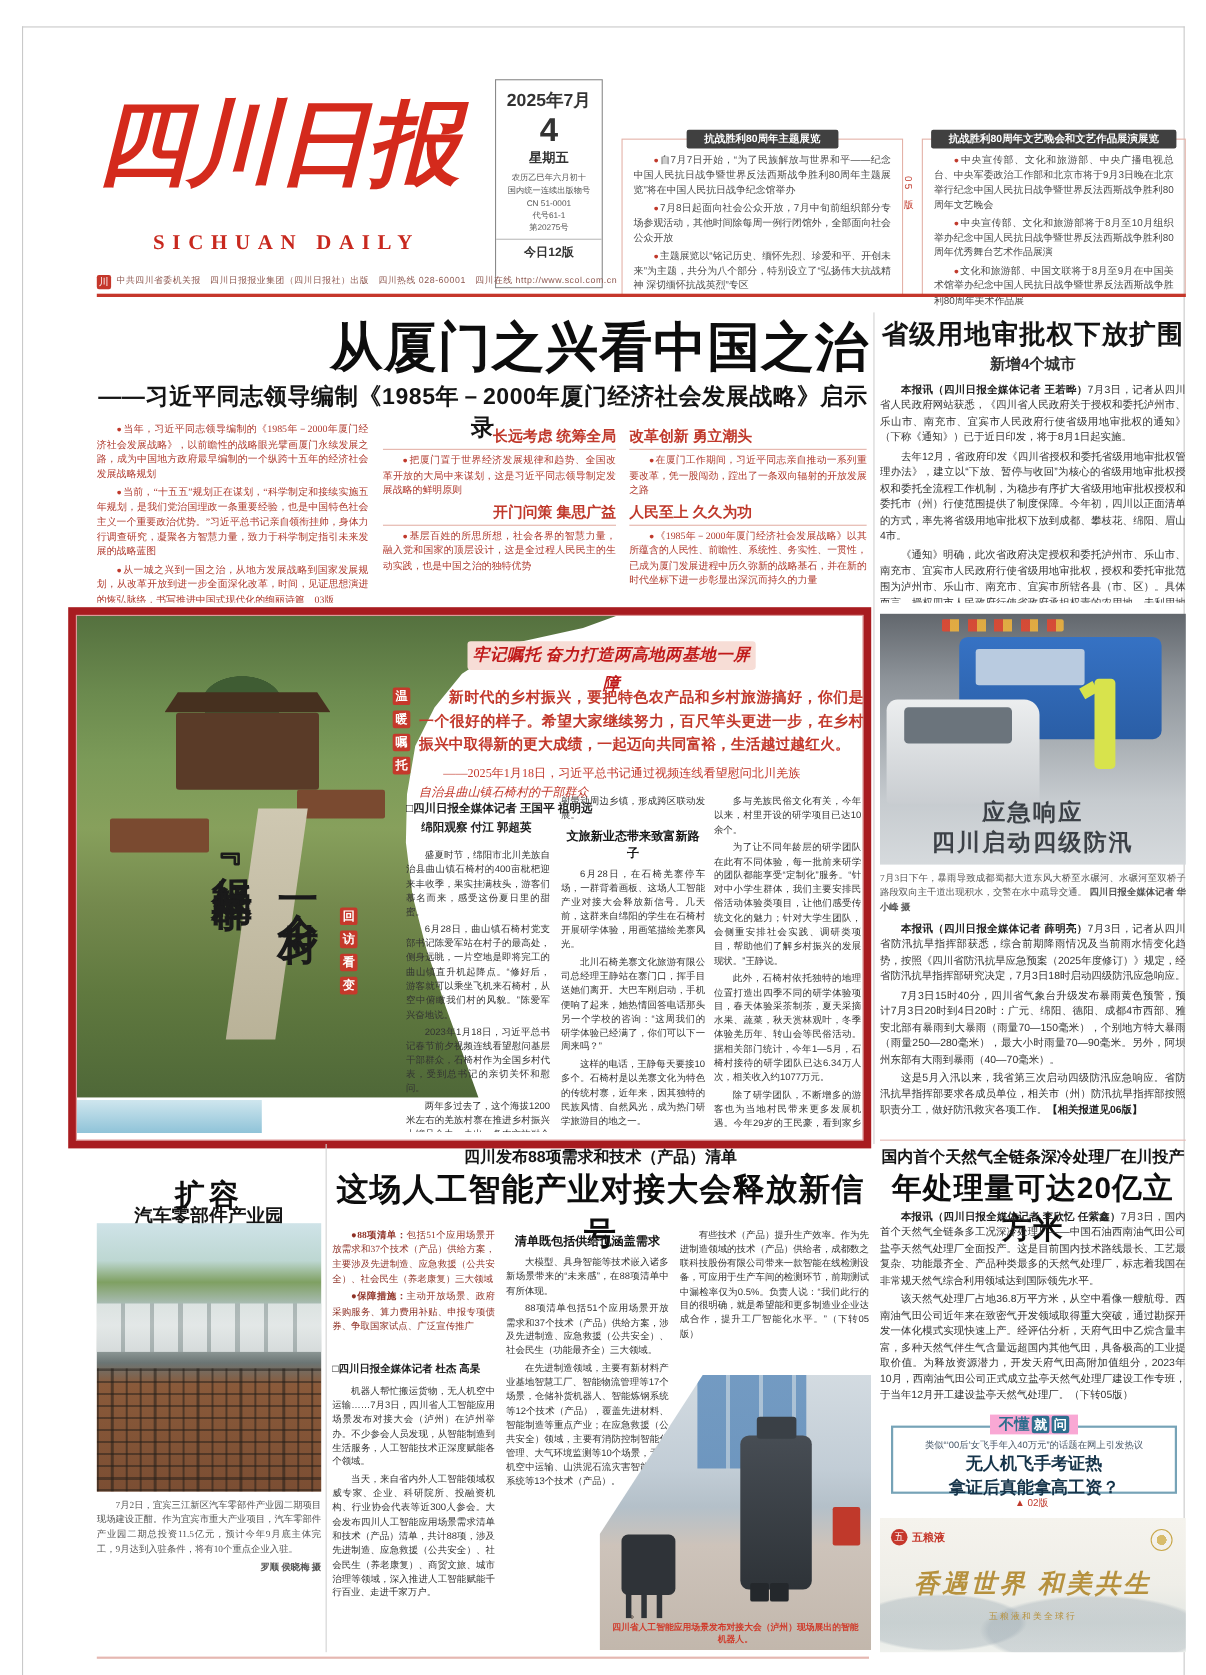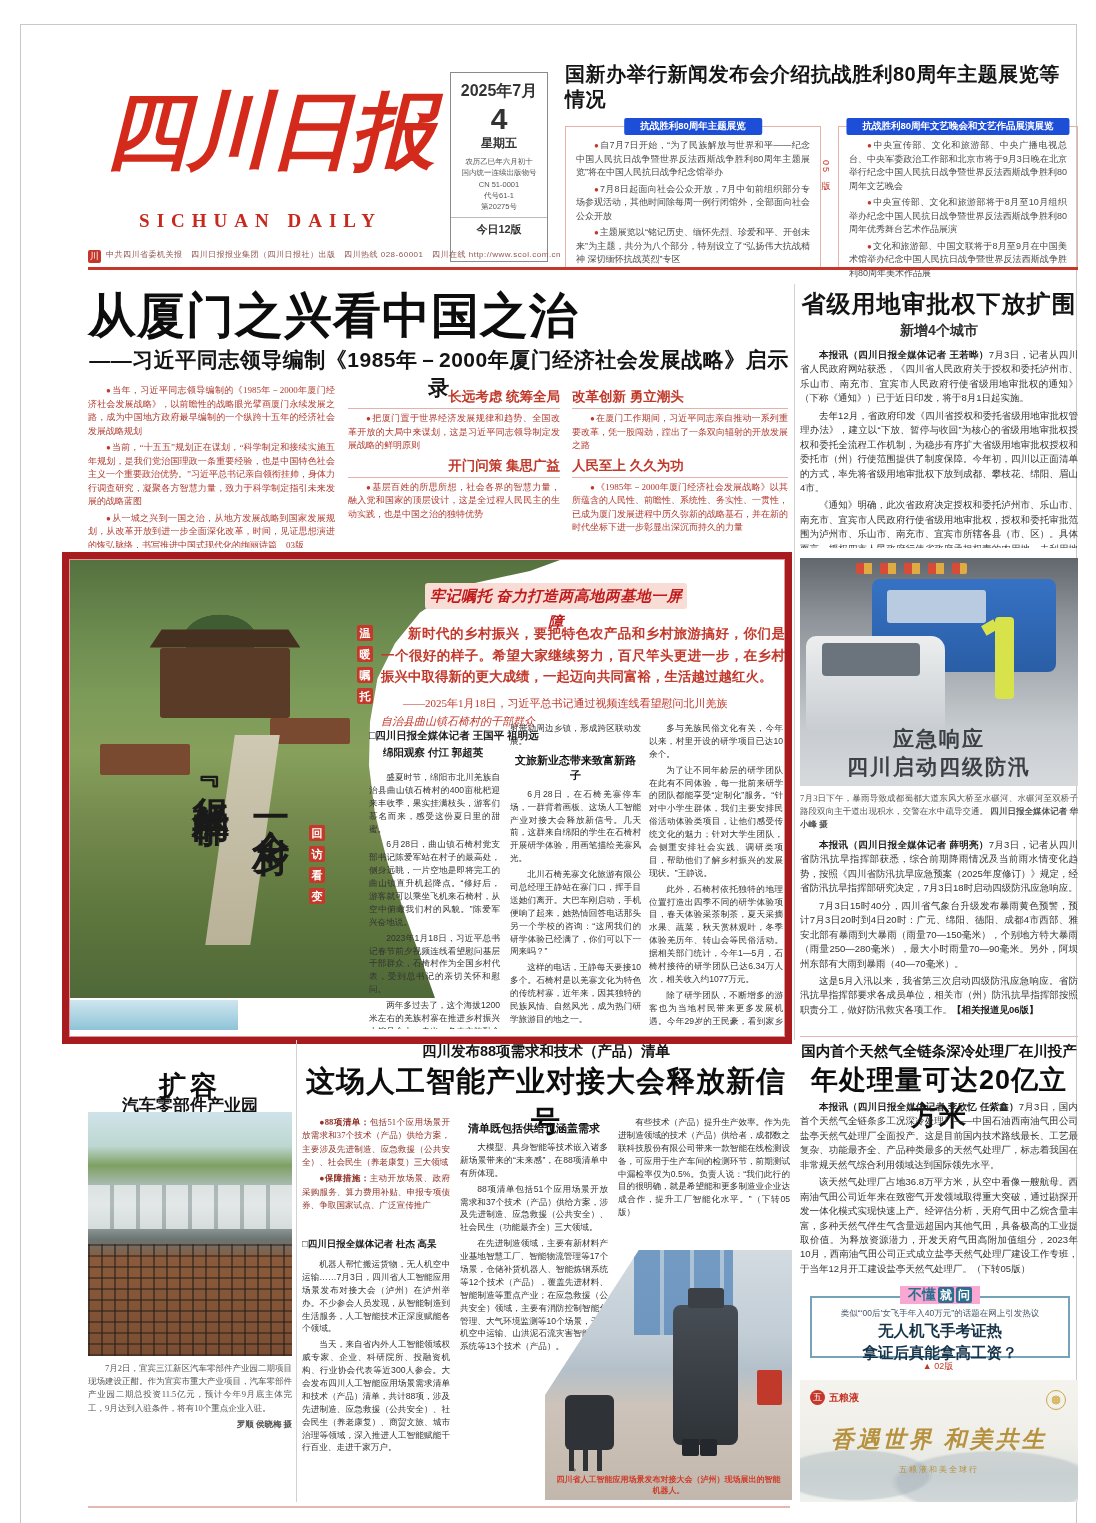--- a/index.html
+++ b/index.html
@@ -8,41 +8,41 @@
   .abs{position:absolute;}
   .frame{background:#c9c9c9;}
   .rule-red{background:#c5372b;}
   .rule-pink{background:#e5b7b1;}
   .vline{background:#d2d2d2;}
   h1,h2,h3,p{margin:0;padding:0;font-weight:normal;}
   .p{text-indent:2em;text-align:justify;margin:0 0 3px;}
   .dot{color:#c0392b;font-style:normal;font-size:8px;margin-right:1px;}
   
   .logo{font-family:"Liberation Serif",serif;font-weight:bold;font-style:italic;
-        color:#d42a1c;font-size:84px;letter-spacing:-2px;text-align:right;line-height:1.1;}
+        color:#d42a1c;font-size:84px;letter-spacing:-2px;text-align:left;line-height:1.1;}
   .logo-en{color:#c8281e;font-weight:bold;font-family:"Liberation Serif",serif;
         font-size:19px;letter-spacing:7px;text-align:center;}
   .datebox{border:1px solid #8a8a8a;text-align:center;color:#333;}
   .datebox .ym{font-size:16px;font-weight:bold;margin-top:8px;}
   .datebox .day{font-size:30px;font-weight:bold;line-height:1.1;}
   .datebox .wk{font-size:12px;font-weight:bold;margin-bottom:4px;}
   .datebox .sm{font-size:7.5px;color:#555;line-height:1.5;}
   .datebox .pg{font-size:11px;font-weight:bold;margin-top:5px;border-top:1px solid #bbb;padding-top:4px;}
   .pubs{font-size:8px;color:#8d564e;letter-spacing:0.5px;}
   .seal{display:inline-block;width:13px;height:13px;background:#c5372b;color:#fff;font-size:9px;
         line-height:13px;text-align:center;border-radius:2px;margin-right:5px;vertical-align:-2px;}
   
   .tophead{font-size:20px;font-weight:800;color:#141414;letter-spacing:0.5px;line-height:1.25;}
   .tbox{border:1px solid #e4b2a8;position:absolute;padding:12px 10px 6px;}
-  .ribbon{position:absolute;top:-9px;left:50%;transform:translateX(-50%);background:#1d4ed8;color:#fff;
+  .ribbon{position:absolute;top:-9px;left:50%;transform:translateX(-50%);background:#404040;color:#fff;
         font-size:9.5px;padding:2px 16px;border-radius:2px;white-space:nowrap;font-weight:bold;}
   .tbox .p{font-size:9px;color:#4a4a4a;line-height:1.5;}
   .vref{writing-mode:vertical-rl;color:#c0392b;font-size:9px;letter-spacing:2px;}
   
-  .leadhead{font-size:48px;font-weight:900;color:#0d0d0d;text-align:left;letter-spacing:1px;}
+  .leadhead{font-size:48px;font-weight:900;color:#0d0d0d;text-align:right;letter-spacing:1px;}
   .leadsub{font-size:21px;font-weight:bold;color:#141414;text-align:center;letter-spacing:0.5px;}
   .redcol .p{color:#b03a2e;font-size:9px;line-height:1.5;font-family:"Liberation Serif",serif;}
   .sechead{font-size:13.5px;color:#c0392b;font-weight:800;margin:4px 0 3px;border-bottom:1px solid #e4b2a8;padding-bottom:2px;}
   
   .rtitle{font-size:24px;font-weight:900;color:#141414;text-align:center;letter-spacing:1px;}
   .rsub{font-size:14px;color:#333;text-align:center;font-weight:bold;}
   .body .p{font-size:9.5px;color:#333;line-height:1.52;}
   .body b{font-weight:bold;color:#222;}
   
   .vbox{border:7px solid #a81c20;background:#fff;box-shadow:0 0 0 1px #d99 inset;}
@@ -151,21 +151,20 @@
     <div class="sm">CN 51-0001</div>
     <div class="sm">代号61-1</div>
     <div class="sm">第20275号</div>
     <div class="pg">今日12版</div>
   </div>
 
   <div class="abs pubs" style="left:88px;top:249px;width:640px;">
     <span class="seal">川</span><span>中共四川省委机关报　四川日报报业集团（四川日报社）出版　四川热线 028-60001　四川在线 http://www.scol.com.cn</span>
   </div>
 
-  <div class="abs tophead" style="left:565px;top:62px;width:513px;">国新办举行新闻发布会介绍抗战胜利80周年主题展览等情况</div>
 
   <div class="tbox" style="left:565px;top:126px;width:234px;height:124px;">
     <div class="ribbon">抗战胜利80周年主题展览</div>
     <p class="p"><i class="dot">●</i><span>自7月7日开始，“为了民族解放与世界和平——纪念中国人民抗日战争暨世界反法西斯战争胜利80周年主题展览”将在中国人民抗日战争纪念馆举办</span></p>
     <p class="p"><i class="dot">●</i><span>7月8日起面向社会公众开放，7月中旬前组织部分专场参观活动，其他时间除每周一例行闭馆外，全部面向社会公众开放</span></p>
     <p class="p"><i class="dot">●</i><span>主题展览以“铭记历史、缅怀先烈、珍爱和平、开创未来”为主题，共分为八个部分，特别设立了“弘扬伟大抗战精神 深切缅怀抗战英烈”专区</span></p>
   </div>
 
   <div class="abs vref" style="left:819px;top:160px;">05版</div>
 

